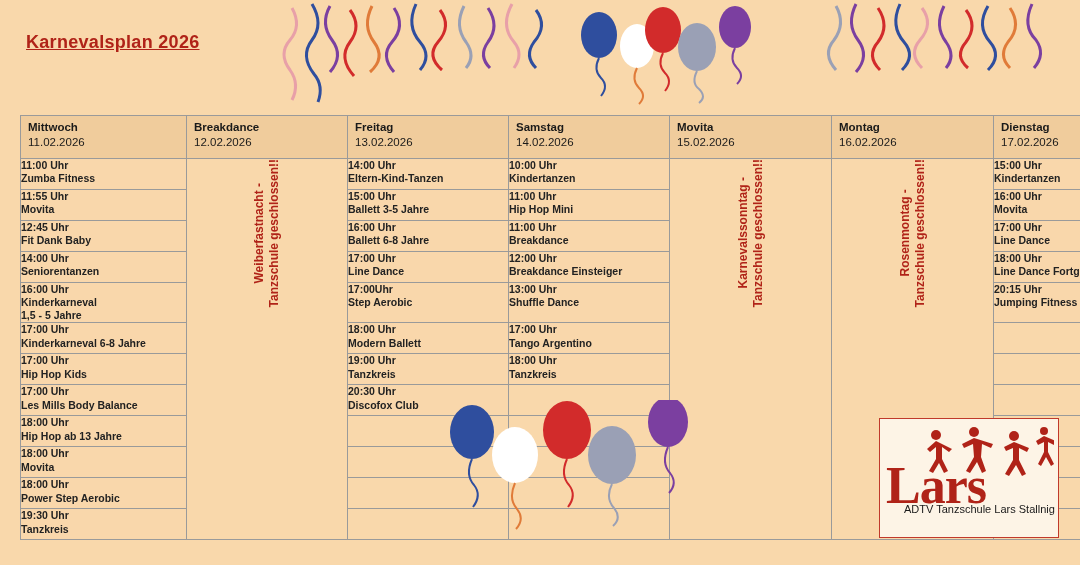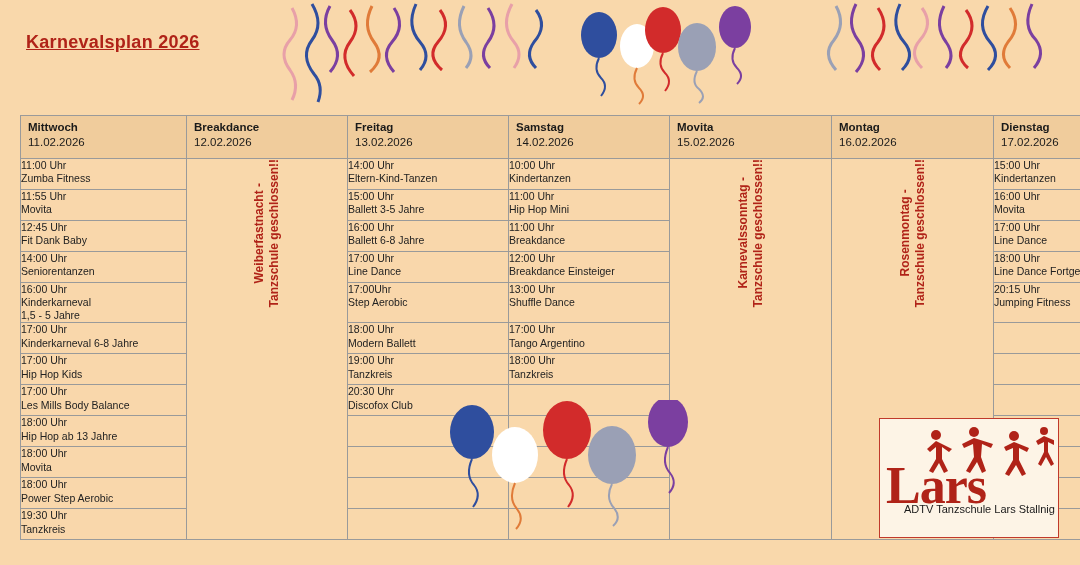--- a/index.html
+++ b/index.html
@@ -47,20 +47,21 @@
     margin-top:20px;
   }
   #grid thead th .d2{font-weight:normal;display:block;}
   .cell{
     height:30px;
     padding:4px 6px 2px 7px;
     font-size:10.5px;
     color:#222;
     line-height:1.25;
     background:rgba(249,216,171,0.35);
+    font-weight:bold;
   }
   .cell .t{display:block;}
   .cell .n{display:block;}
   .empty{background:rgba(249,216,171,0.18);}
   .closed{
     background:rgba(249,216,171,0.18);
     text-align:center;
     vertical-align:middle;
     position:relative;
   }

